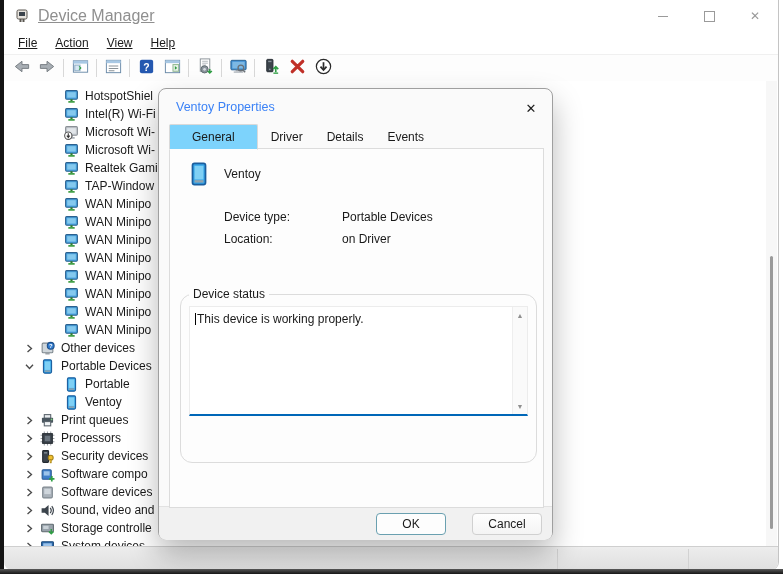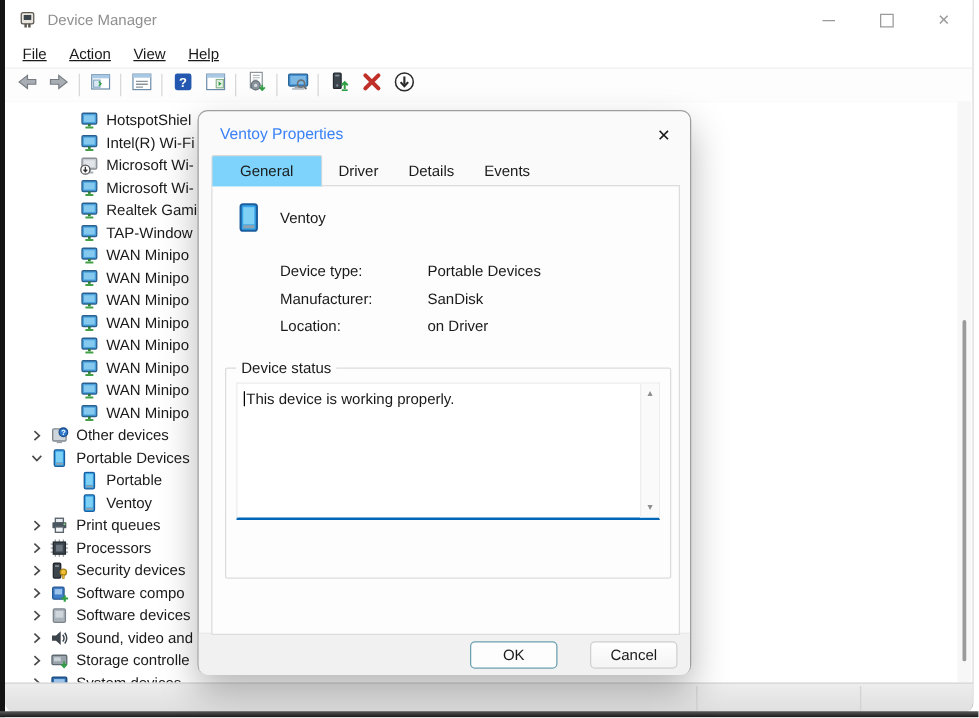--- a/index.html
+++ b/index.html
@@ -9,21 +9,21 @@
   
   .bg-left{position:absolute;left:0;top:0;width:4px;height:574px;background:#141414;z-index:6;}
   .bg-bottom{position:absolute;left:0;top:569px;width:783px;height:5px;background:linear-gradient(#5a5a5a,#161616);z-index:6;}
   
   .window{position:absolute;left:4px;top:0;width:775px;height:570px;background:#fff;
           border-right:1px solid #c4c4c4;border-bottom-left-radius:8px;border-bottom-right-radius:8px;
           overflow:hidden;box-sizing:border-box;}
   .titlebar{position:relative;height:32px;display:flex;align-items:center;padding-left:10px;background:#fff;}
   .tb-appicon{display:flex;}
   .tb-appicon svg{width:16px;height:16px;}
-  .tb-title{margin-left:8px;font-size:12px;color:#8f8f8f;}
+  .tb-title{margin-left:8px;font-size:16px;color:#8f8f8f;text-decoration:underline;}
   .wc{position:absolute;right:0;top:0;height:32px;display:flex;}
   .wc-btn{width:46px;height:32px;display:flex;align-items:center;justify-content:center;}
   .wc-min{width:10px;height:1px;background:#9a9a9a;display:block;}
   .wc-max{width:9px;height:9px;border:1px solid #9a9a9a;display:block;}
   .wc-close{font-size:12px;color:#9a9a9a;}
   .menubar{height:22px;display:flex;align-items:center;padding-left:5px;font-size:12px;color:#1a1a1a;background:#fff;}
   .menu-item{padding:2px 9px;cursor:default;text-decoration:underline;}
   .toolbar{height:26px;display:flex;align-items:center;padding-left:4px;background:#fdfdfd;
            border-top:1px solid #f0f0f0;border-bottom:1px solid #e2e2e2;}
   .tb-btn{width:26px;height:24px;display:flex;align-items:center;justify-content:center;}
@@ -56,21 +56,21 @@
   .tab.active{background:#7dd3fc;border:1px solid #d9d9d9;border-bottom:1px solid #fdfdfd;
               border-radius:2px 2px 0 0;padding:5px 22px;margin-bottom:-1px;text-align:center;}
   .tabpage{position:absolute;left:10px;top:59px;width:373px;height:358px;background:#fdfdfd;
            border:1px solid #dcdcdc;box-sizing:content-box;z-index:1;}
   .dev-icon{position:absolute;left:17px;top:11px;display:flex;}
   .dev-icon svg{width:24px;height:28px;}
   .dev-name{position:absolute;left:54px;top:18px;font-size:12px;color:#1a1a1a;}
   .fields{position:absolute;left:54px;top:57px;}
   .field-row{display:flex;height:22px;font-size:12px;color:#1a1a1a;align-items:center;}
   .field-label{width:118px;}
-  .groupbox{position:absolute;left:10px;top:145px;width:355px;height:167px;border:1px solid #dcdcdc;border-radius:2px;}
+  .groupbox{position:absolute;left:10px;top:145px;width:355px;height:167px;border:1px solid #dcdcdc;border-radius:12px;}
   .gb-legend{position:absolute;left:8px;top:-8px;background:#fdfdfd;padding:0 4px;font-size:12px;color:#1a1a1a;}
   .statusbox{position:absolute;left:8px;top:11px;right:8px;height:110px;background:#fff;
              border:1px solid #ececec;border-bottom:2px solid #0067b8;font-size:12px;color:#1a1a1a;
              padding:5px 20px 0 5px;box-sizing:border-box;}
   .caret{display:inline-block;width:1px;height:12px;background:#000;vertical-align:-2px;margin-right:1px;}
   .sb-scroll{position:absolute;right:0;top:0;width:14px;height:107px;background:#fafafa;border-left:1px solid #eee;}
   .sb-up,.sb-down{position:absolute;left:0;width:14px;height:14px;font-size:7px;color:#8f8f8f;
                   display:flex;align-items:center;justify-content:center;}
   .sb-up{top:1px;}.sb-down{bottom:1px;}
   .dlg-footer{position:absolute;left:0;top:417px;width:393px;height:34px;background:#f1f1f1;
@@ -572,24 +572,20 @@
             <rect x="4.4" y="10.6" width="5.2" height="1.4" fill="#93a3ad"></rect>
           </svg>
         </span>
       <div class="dev-name">Ventoy</div>
       <div class="fields">
           <div class="field-row">
             <span class="field-label">Device type:</span>
             <span class="field-value">Portable Devices</span>
           </div>
           <div class="field-row">
-            <span class="field-label">Manufacturer:</span>
-            <span class="field-value">SanDisk</span>
-          </div>
-          <div class="field-row">
             <span class="field-label">Location:</span>
             <span class="field-value">on Driver</span>
           </div>
         </div>
 
       <div class="groupbox">
         <span class="gb-legend">Device status</span>
         <div class="statusbox">
           <span class="caret"></span><span>This device is working properly.</span>
           <div class="sb-scroll">

